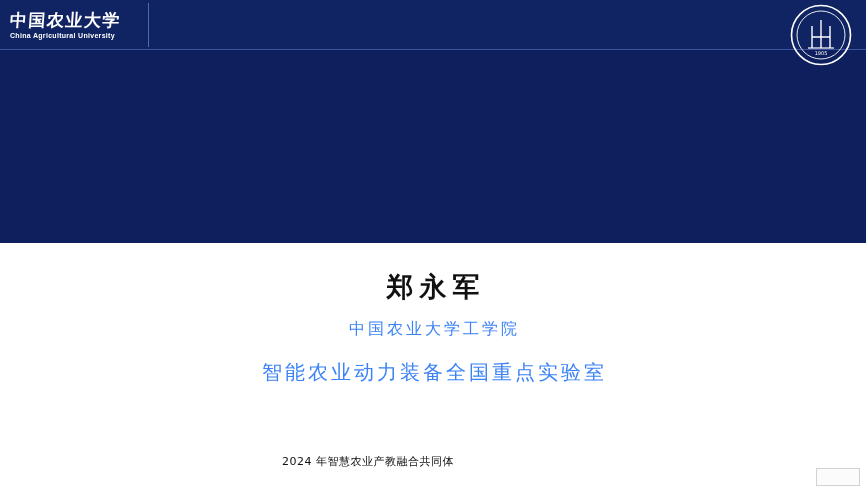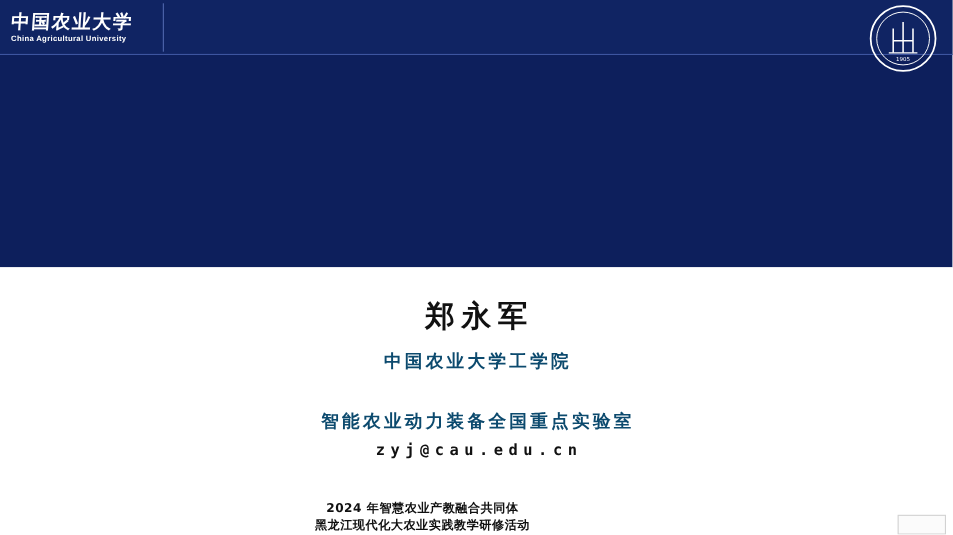--- a/index.html
+++ b/index.html
@@ -136,53 +136,53 @@
     letter-spacing: 6px;
     text-indent: 6px;
     white-space: nowrap;
   }
 
   .affil {
     position: absolute;
     width: 866px;
     left: 0;
     text-align: center;
-    color: #0c4a6e;
+    color: #3b82f6;
     font-family: "DejaVu Sans", sans-serif;
-    font-weight: 700;
+    font-weight: 400;
     white-space: nowrap;
   }
   .affil-1 { top: 76px;  font-size: 16px; letter-spacing: 3px; text-indent: 3px; }
   .affil-2 { top: 103px; font-size: 16px; letter-spacing: 3px; text-indent: 3px; }
-  .affil-3 { top: 130px; font-size: 16px; letter-spacing: 3px; text-indent: 3px; }
+  .affil-3 { top: 116px; font-size: 20px; letter-spacing: 3px; text-indent: 3px; }
 
   .email {
     position: absolute;
     left: 0;
     top: 159px;
     width: 866px;
     text-align: center;
     color: #111111;
     font-family: "DejaVu Sans Mono", monospace;
     font-size: 14px;
     font-weight: 700;
     letter-spacing: 5px;
     text-indent: 5px;
     white-space: nowrap;
   }
 
   .event {
     position: absolute;
-    left: 16px;
+    left: 0;
     width: 736px;
     text-align: center;
     color: #111111;
     font-family: "DejaVu Sans", sans-serif;
     font-size: 11px;
-    font-weight: 700;
+    font-weight: 400;
     letter-spacing: 0.5px;
     white-space: nowrap;
   }
   .event-1 { top: 211px; }
   .event-2 { top: 227px; }
 
   
   .corner-widget {
     position: absolute;
     right: 6px;
@@ -220,21 +220,19 @@
     </div>
 
   </div>
 
   <div class="lower">
     <div class="presenter">郑永军</div>
 
     <div class="affil affil-1">中国农业大学工学院</div>
     <div class="affil affil-3">智能农业动力装备全国重点实验室</div>
 
-    <div class="email">zyj@cau.edu.cn</div>
 
     <div class="event event-1">2024 年智慧农业产教融合共同体</div>
-    <div class="event event-2">黑龙江现代化大农业实践教学研修活动</div>
 
     <div class="corner-widget"></div>
   </div>
 
 </div>
 
 </body></html>

